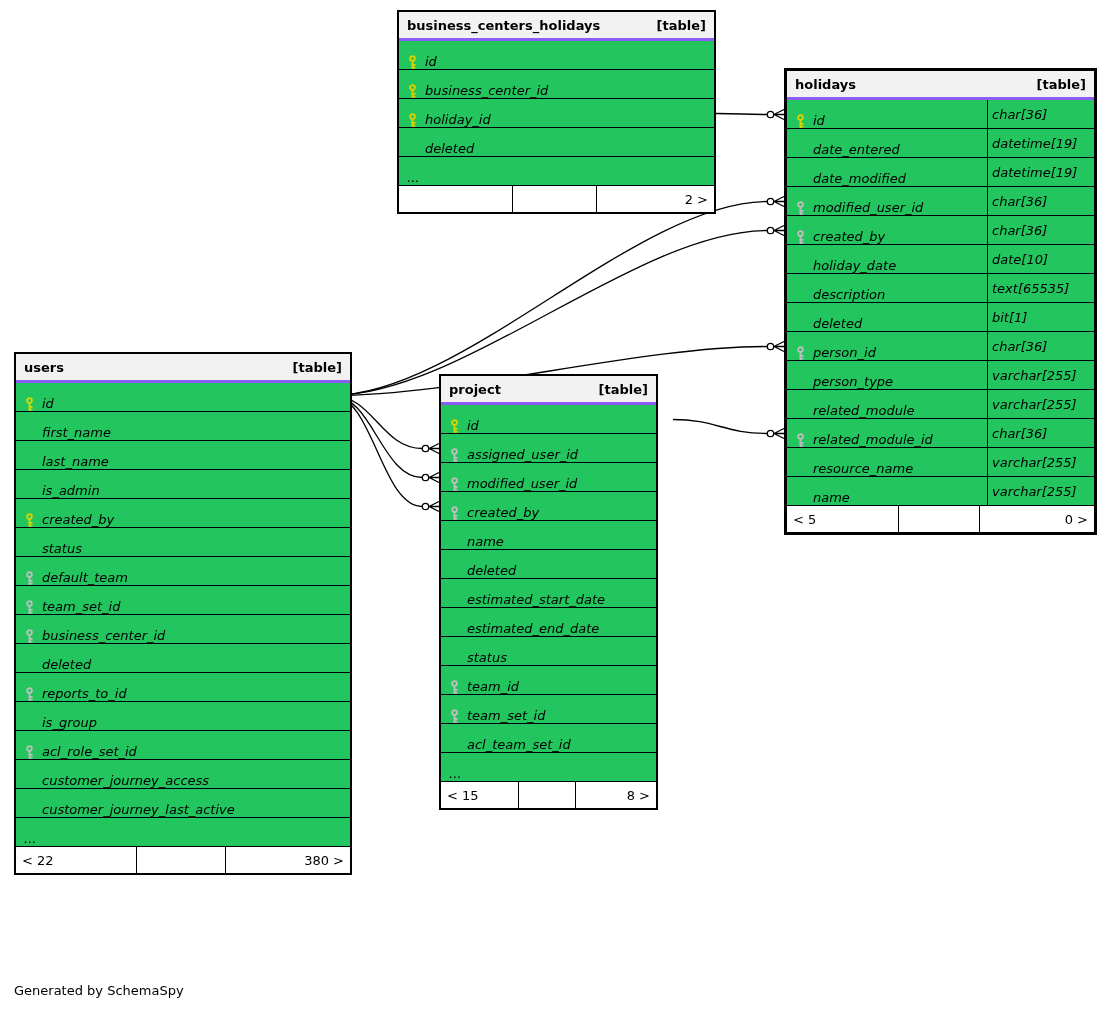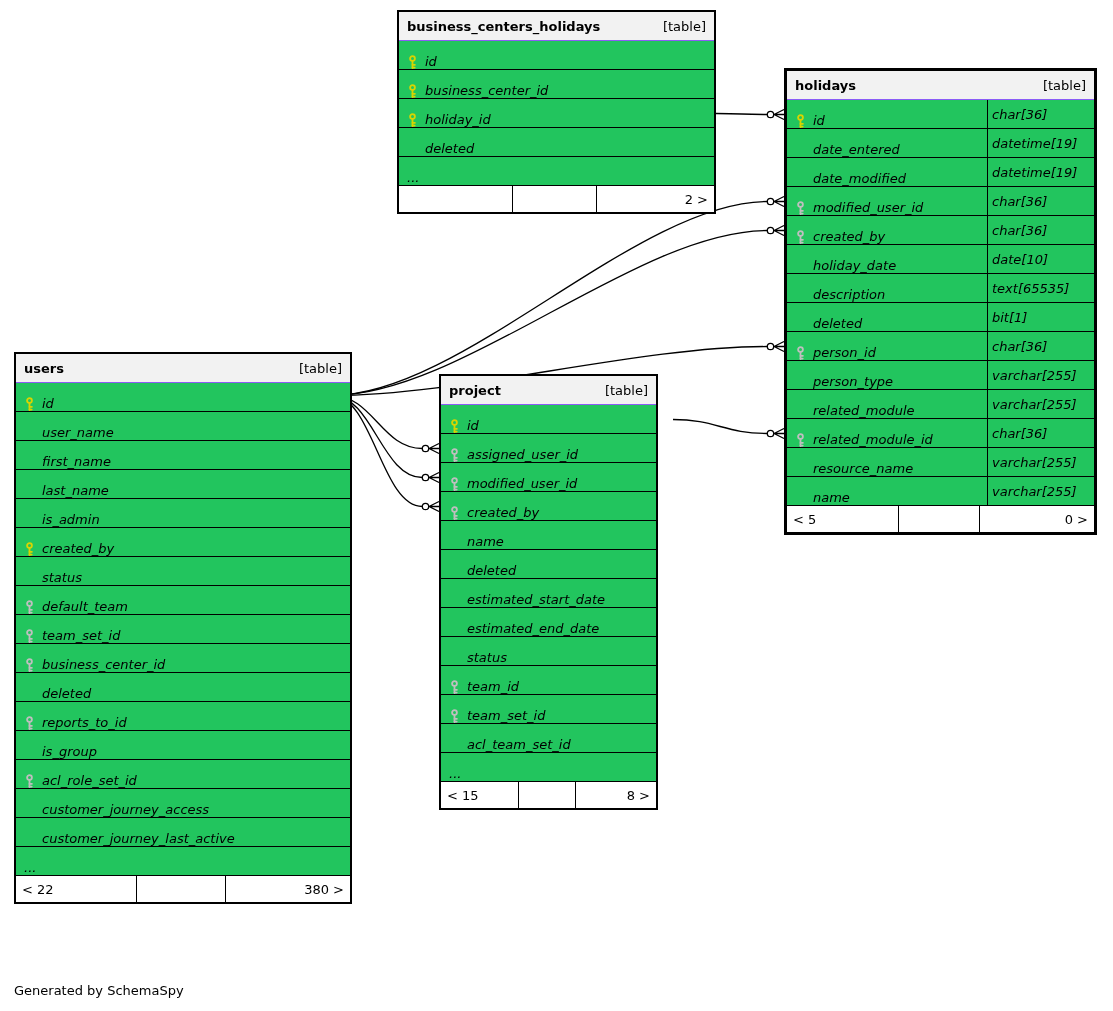--- a/index.html
+++ b/index.html
@@ -1,23 +1,23 @@
 <!DOCTYPE html>
 <html><head>
 <meta charset="utf-8">
 <style>
   * { margin:0; padding:0; box-sizing:border-box; }
   body { background:#fff; font-family:"DejaVu Sans","Liberation Sans",sans-serif; font-size:13px; color:#000; }
   #canvas { position:relative; width:1113px; height:1011px; background:#fff; overflow:hidden; }
   #relations { position:absolute; left:0; top:0; pointer-events:none; z-index:0; }
   .table { position:absolute; background:#fff; border:2px solid #000; z-index:1; }
   .table.focal { border-width:3px; }
-  .thead { height:29px; background:#f2f2f2; border-bottom:1px solid #8b5cf6; display:flex; align-items:center; justify-content:space-between; padding:0 8px; }
+  .thead { height:29px; background:#f2f2f2; border-bottom:3px solid #8b5cf6; display:flex; align-items:center; justify-content:space-between; padding:0 8px; }
   .ttitle { font-weight:bold; }
-  .tbadge { font-weight:normal; }
+  .tbadge { font-weight:bold; }
   .row { display:flex; align-items:flex-end; height:29px; border-bottom:1px solid #000; background:#22c55e;font-style:italic; }
   .row .icon { width:26px; display:flex; justify-content:center; align-items:center; flex:0 0 26px; }
   .row .col-name { flex:1 1 auto; white-space:nowrap; overflow:hidden; }
   .row .col-type { flex:0 0 107px; align-self:stretch; display:flex; align-items:center; border-left:1px solid #000; padding-left:4px; white-space:nowrap;margin-left:16px; }
   .row.ellipsis .col-name { padding-left:8px; }
   .tfoot { display:flex; height:26px; }
   .fcell { display:flex; align-items:center; padding:0 6px; }
   .fc0 { width:36%; justify-content:flex-start; }
   .fc1 { width:27%; border-left:1px solid #000; border-right:1px solid #000; }
   .fc2 { flex:1; justify-content:flex-end; }
@@ -274,24 +274,20 @@
                 <path d="M5.5 6v7"></path>
                 <path d="M5.5 9.8h2.4"></path>
                 <path d="M5.5 12.6h2.2"></path>
               </g>
             </svg>
           </span>
           <span class="col-name">id</span>
         </div>
         <div class="row">
           <span class="icon"></span>
-          <span class="col-name">user_name</span>
-        </div>
-        <div class="row">
-          <span class="icon"></span>
           <span class="col-name">first_name</span>
         </div>
         <div class="row">
           <span class="icon"></span>
           <span class="col-name">last_name</span>
         </div>
         <div class="row">
           <span class="icon"></span>
           <span class="col-name">is_admin</span>
         </div>

